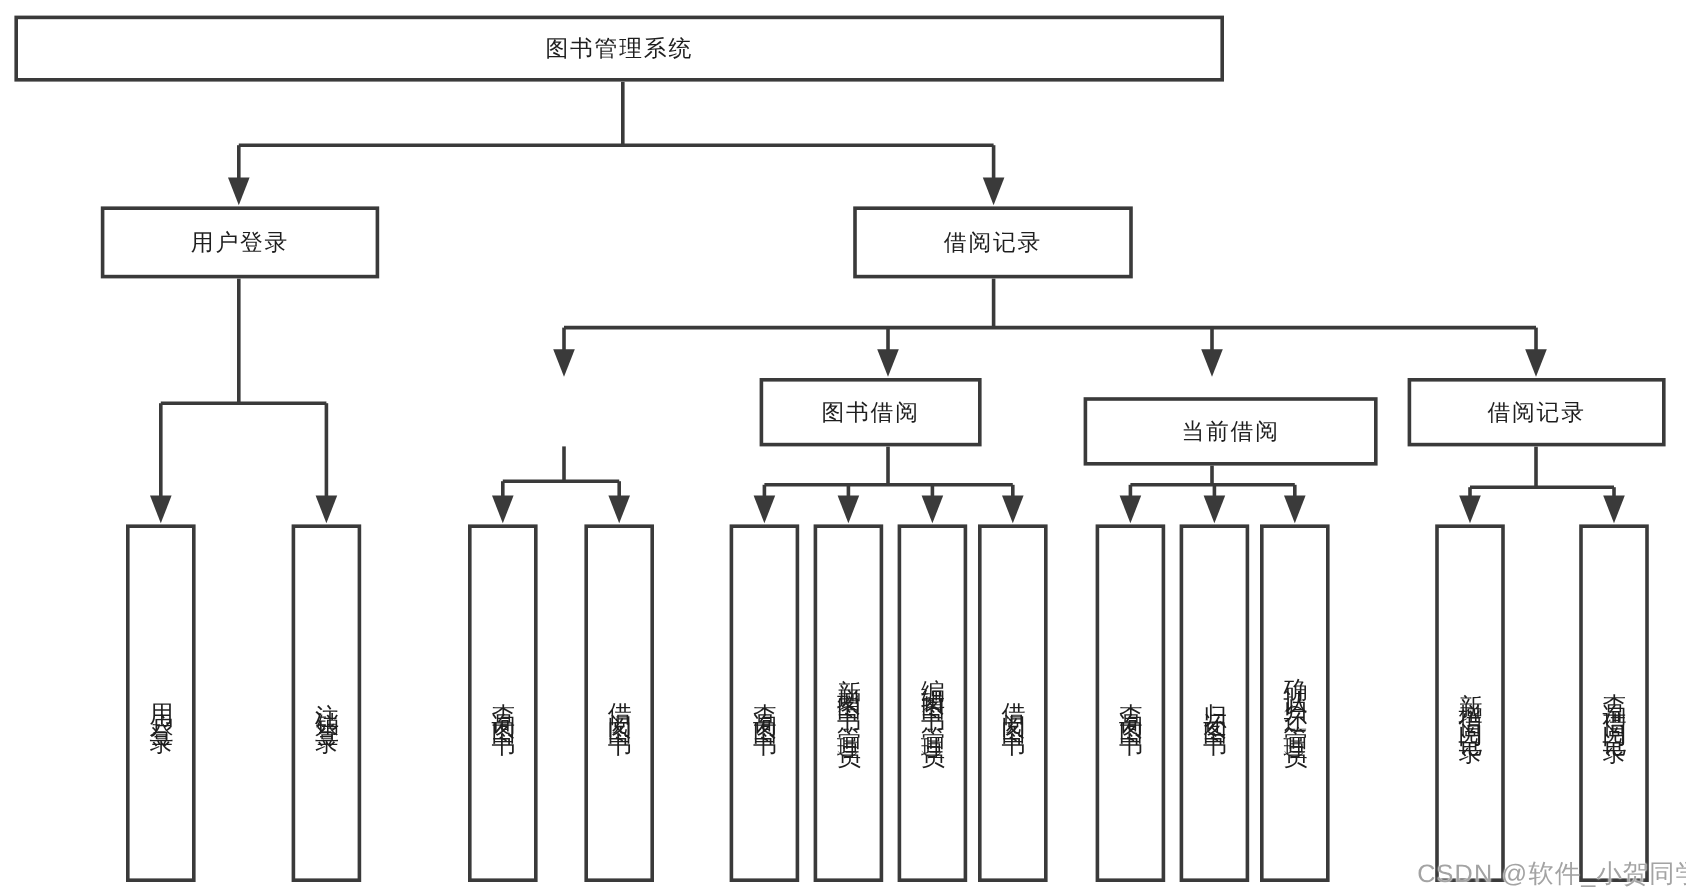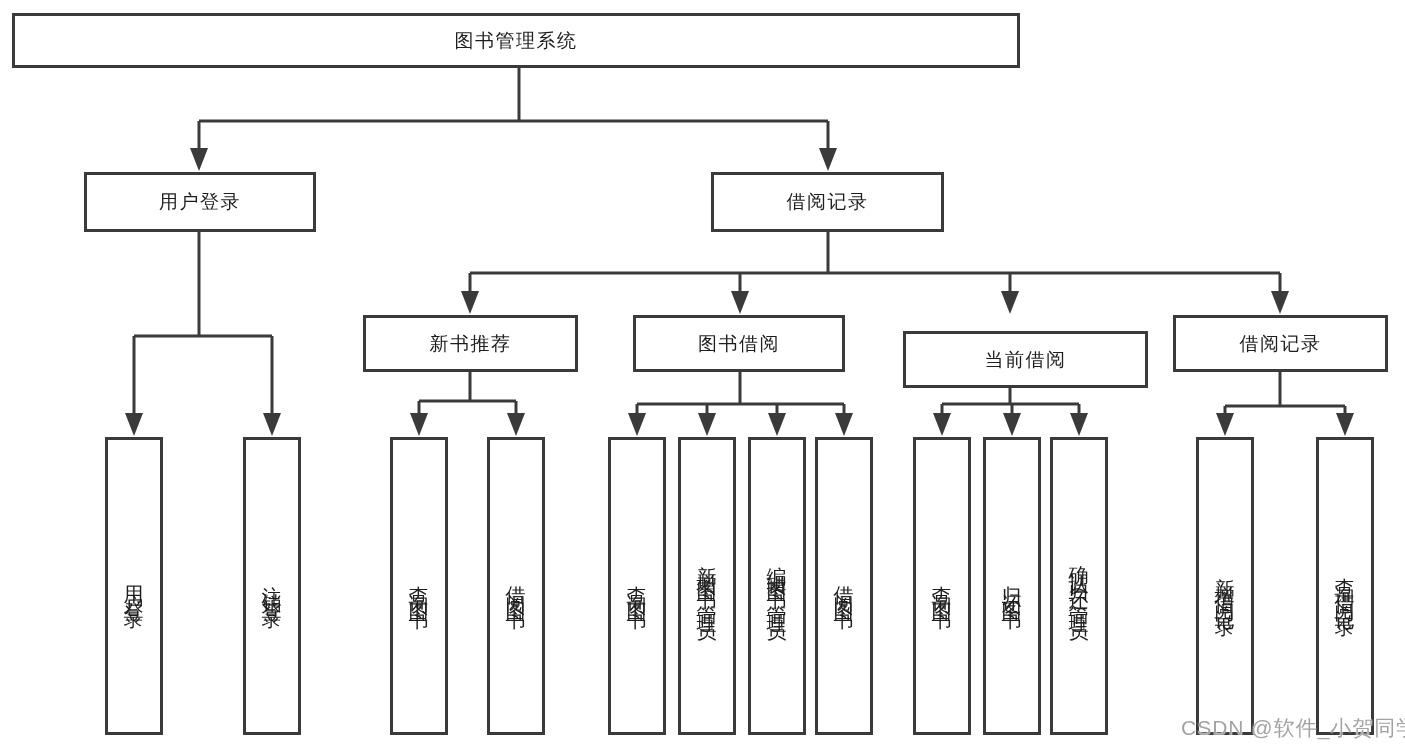--- a/index.html
+++ b/index.html
@@ -111,24 +111,21 @@
     <span>图书管理系统</span>
   </div>
 
   <div class="node hbox" style="left:84px;top:172px;width:232px;height:60px">
     <span>用户登录</span>
   </div>
   <div class="node hbox" style="left:711px;top:172px;width:233px;height:60px">
     <span>借阅记录</span>
   </div>
 
-  <div class="node hbox" style="left:363px;top:315px;width:215px;height:57px">
-    <span>新书推荐</span>
-  </div>
-  <div class="node hbox" style="left:633px;top:315px;width:212px;height:57px">
+  <div class="node hbox" style="left:633px;top:315px;width:185px;height:57px">
     <span>图书借阅</span>
   </div>
   <div class="node hbox" style="left:903px;top:331px;width:245px;height:57px">
     <span>当前借阅</span>
   </div>
   <div class="node hbox" style="left:1173px;top:315px;width:215px;height:57px">
     <span>借阅记录</span>
   </div>
 
   <div class="node vbox" style="left:105px;top:437px">

